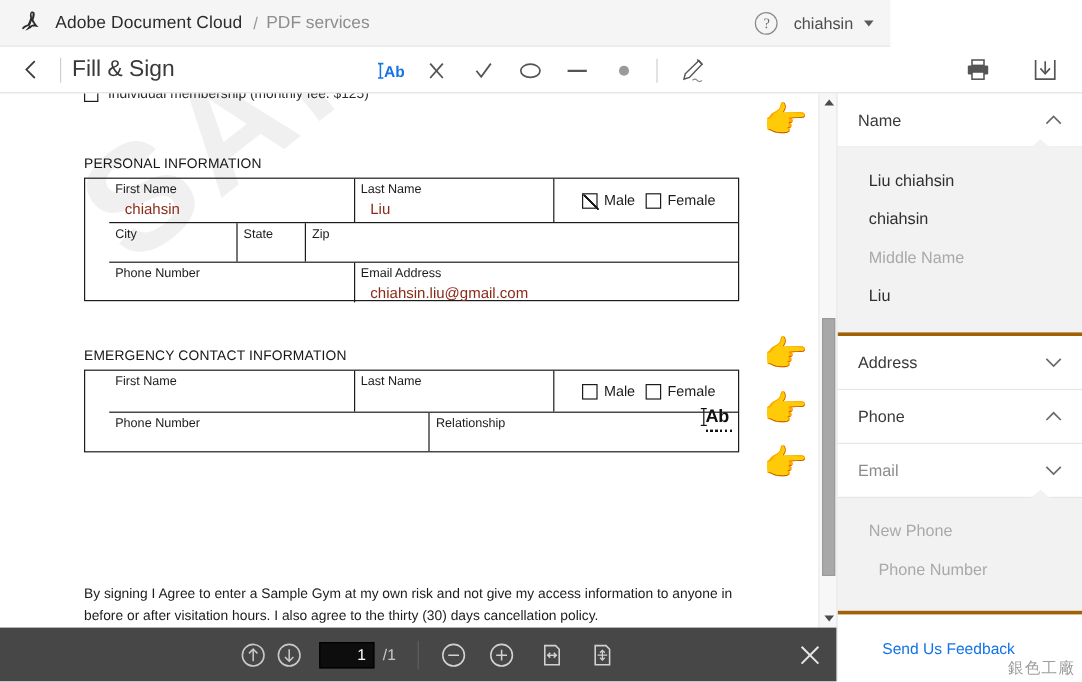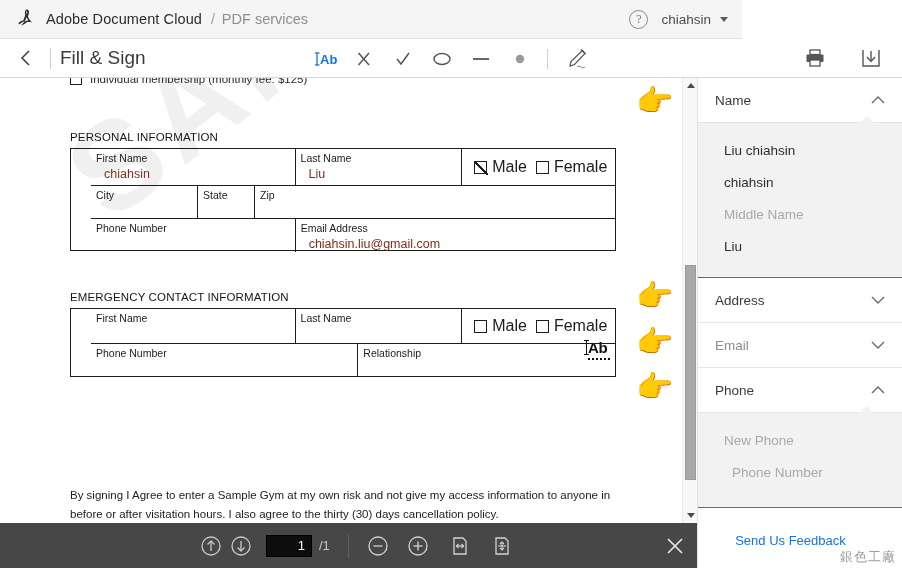--- a/index.html
+++ b/index.html
@@ -155,21 +155,21 @@
   .gbox {
     width: 13px; height: 13px; border: 1.5px solid #1c1c1c;
     background: #fff; position: relative;
   }
   .gbox.checked::after {
     content: ""; position: absolute; left: 0px; top: 0px;
     width: 13px; height: 13px;
     background:
       linear-gradient(to top right, transparent calc(50% - 1px), #1c1c1c calc(50% - 1px), #1c1c1c calc(50% + 1px), transparent calc(50% + 1px));
   }
-  .glabel { font-size: 16px; color: #1c1c1c; }
+  .glabel { font-size: 12px; color: #1c1c1c; }
 
   .agree-text {
     position: absolute; left: 70px; top: 408px;
     width: 562px;
     font-size: 11.5px; color: #1c1c1c; line-height: 19px;
   }
   .ab-cursor {
     position: absolute; left: 588px; top: 261px;
     font-size: 15px; font-weight: bold; color: #101010;
     font-family: "Liberation Sans", sans-serif;
@@ -234,21 +234,21 @@
     position: relative;
     text-align: center;
   }
   .acc-title { font-size: 13.5px; color: #3a3a3a; }
   .acc-title.muted { color: #8c8c8c; }
   .acc-chev {
     margin-left: auto; color: #6a6a6a; display: flex; align-items: center;
   }
   .acc-body {
     background: #f2f2f2;
-    border-bottom: 1px solid #a16207;
+    border-bottom: 3px solid #a16207;
     padding: 12px 0 14px 0;
     position: relative;
   }
   .acc-body::before {
     content: ""; position: absolute; right: 27px; top: -7px;
     width: 0; height: 0;
     border-left: 8px solid transparent;
     border-right: 8px solid transparent;
     border-bottom: 7px solid #f2f2f2;
   }
@@ -544,33 +544,33 @@
     <div class="acc-header">
       <span class="acc-title">Address</span>
       <span class="acc-chev">
         <svg width="16" height="10" viewBox="0 0 16 10">
             <polyline points="2,2 8,8 14,2" fill="none" stroke="#6a6a6a" stroke-width="1.4"></polyline>
           </svg>
       </span>
     </div>
 
     <div class="acc-header">
+      <span class="acc-title">Phone</span>
+      <span class="acc-chev">
+        <svg width="16" height="10" viewBox="0 0 16 10">
+            <polyline points="2,8 8,2 14,8" fill="none" stroke="#6a6a6a" stroke-width="1.4"></polyline>
+          </svg>
+      </span>
+    </div>
+
+    <div class="acc-header">
       <span class="acc-title muted">Email</span>
       <span class="acc-chev">
         <svg width="16" height="10" viewBox="0 0 16 10">
             <polyline points="2,2 8,8 14,2" fill="none" stroke="#6a6a6a" stroke-width="1.4"></polyline>
-          </svg>
-      </span>
-    </div>
-
-    <div class="acc-header">
-      <span class="acc-title">Phone</span>
-      <span class="acc-chev">
-        <svg width="16" height="10" viewBox="0 0 16 10">
-            <polyline points="2,8 8,2 14,8" fill="none" stroke="#6a6a6a" stroke-width="1.4"></polyline>
           </svg>
       </span>
     </div>
     <div class="acc-body" style="padding-bottom:18px;">
       <div class="acc-item placeholder">New Phone</div>
       <div class="acc-item placeholder indent">Phone Number</div>
     </div>
 
     <div class="feedback">Send Us Feedback</div>
     <div class="cjk-watermark">銀色工廠</div>

